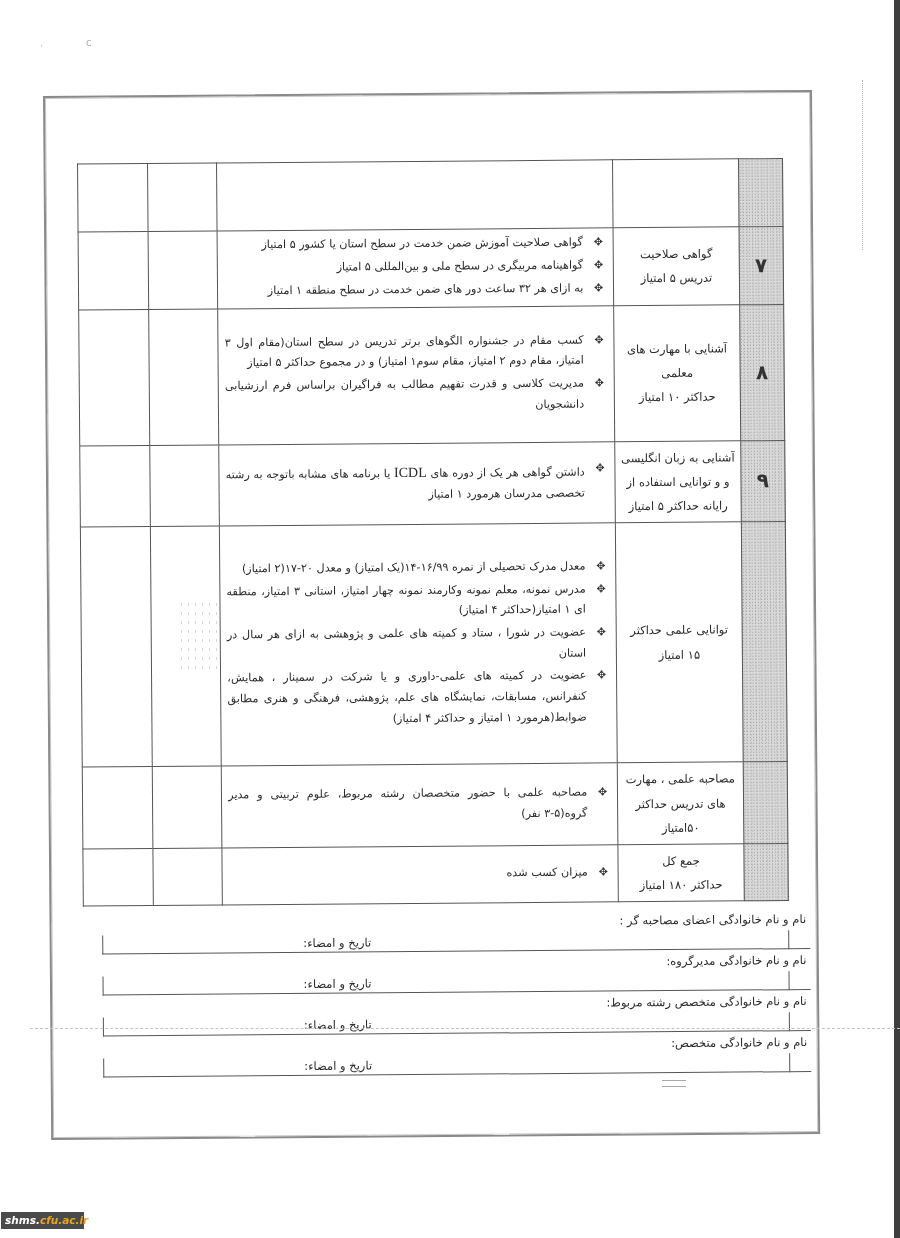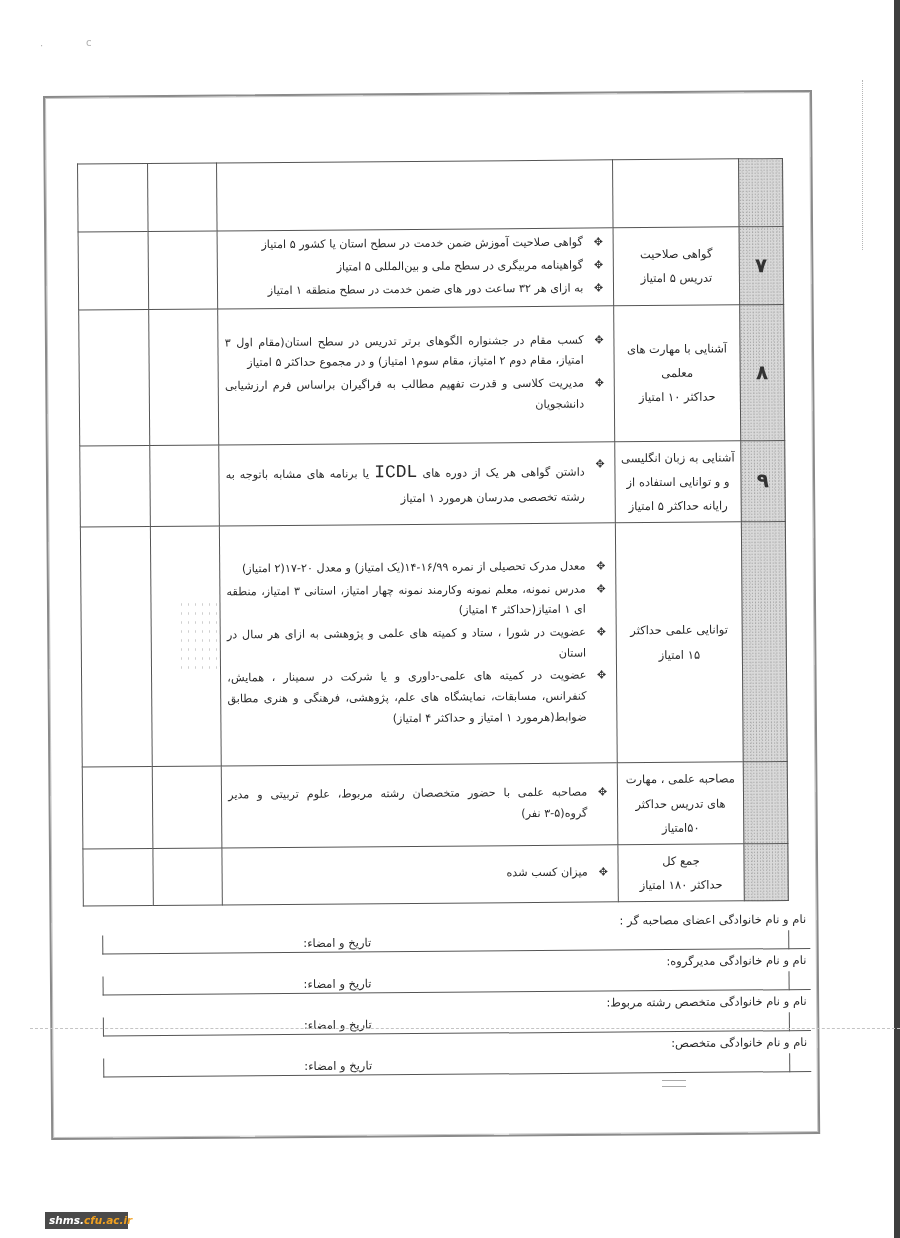--- a/index.html
+++ b/index.html
@@ -114,22 +114,22 @@
       font-size: 11px;
       color: #333;
       margin-left: 6px;
       line-height: 1.9;
     }
     .bullet-text {
       flex: 1 1 auto;
       text-align: justify;
     }
     .ltr-token {
-      font-family: Liberation Mono, monospace;
-      font-size: 18px;
+      font-family: Liberation Serif, serif;
+      font-size: 14px;
     }
 
     
     .signature-table {
       position: absolute;
       left: 102px;
       top: 908px;
       width: 708px;
       border-collapse: collapse;
       direction: rtl;
@@ -170,21 +170,20 @@
       background: #4a4a4a;
       color: #ffffff;
       font-family: "DejaVu Sans", sans-serif;
       font-style: italic;
       font-weight: bold;
       font-size: 10.5px;
       line-height: 17px;
       padding-left: 4px;
       box-sizing: border-box;
       white-space: nowrap;
-      margin-left: 44px;
     }
     .watermark .wm-accent {
       color: #f0a020;
     }
     .footer-mark {
       position: absolute;
       left: 662px;
       top: 1080px;
       width: 24px;
       height: 5px;

